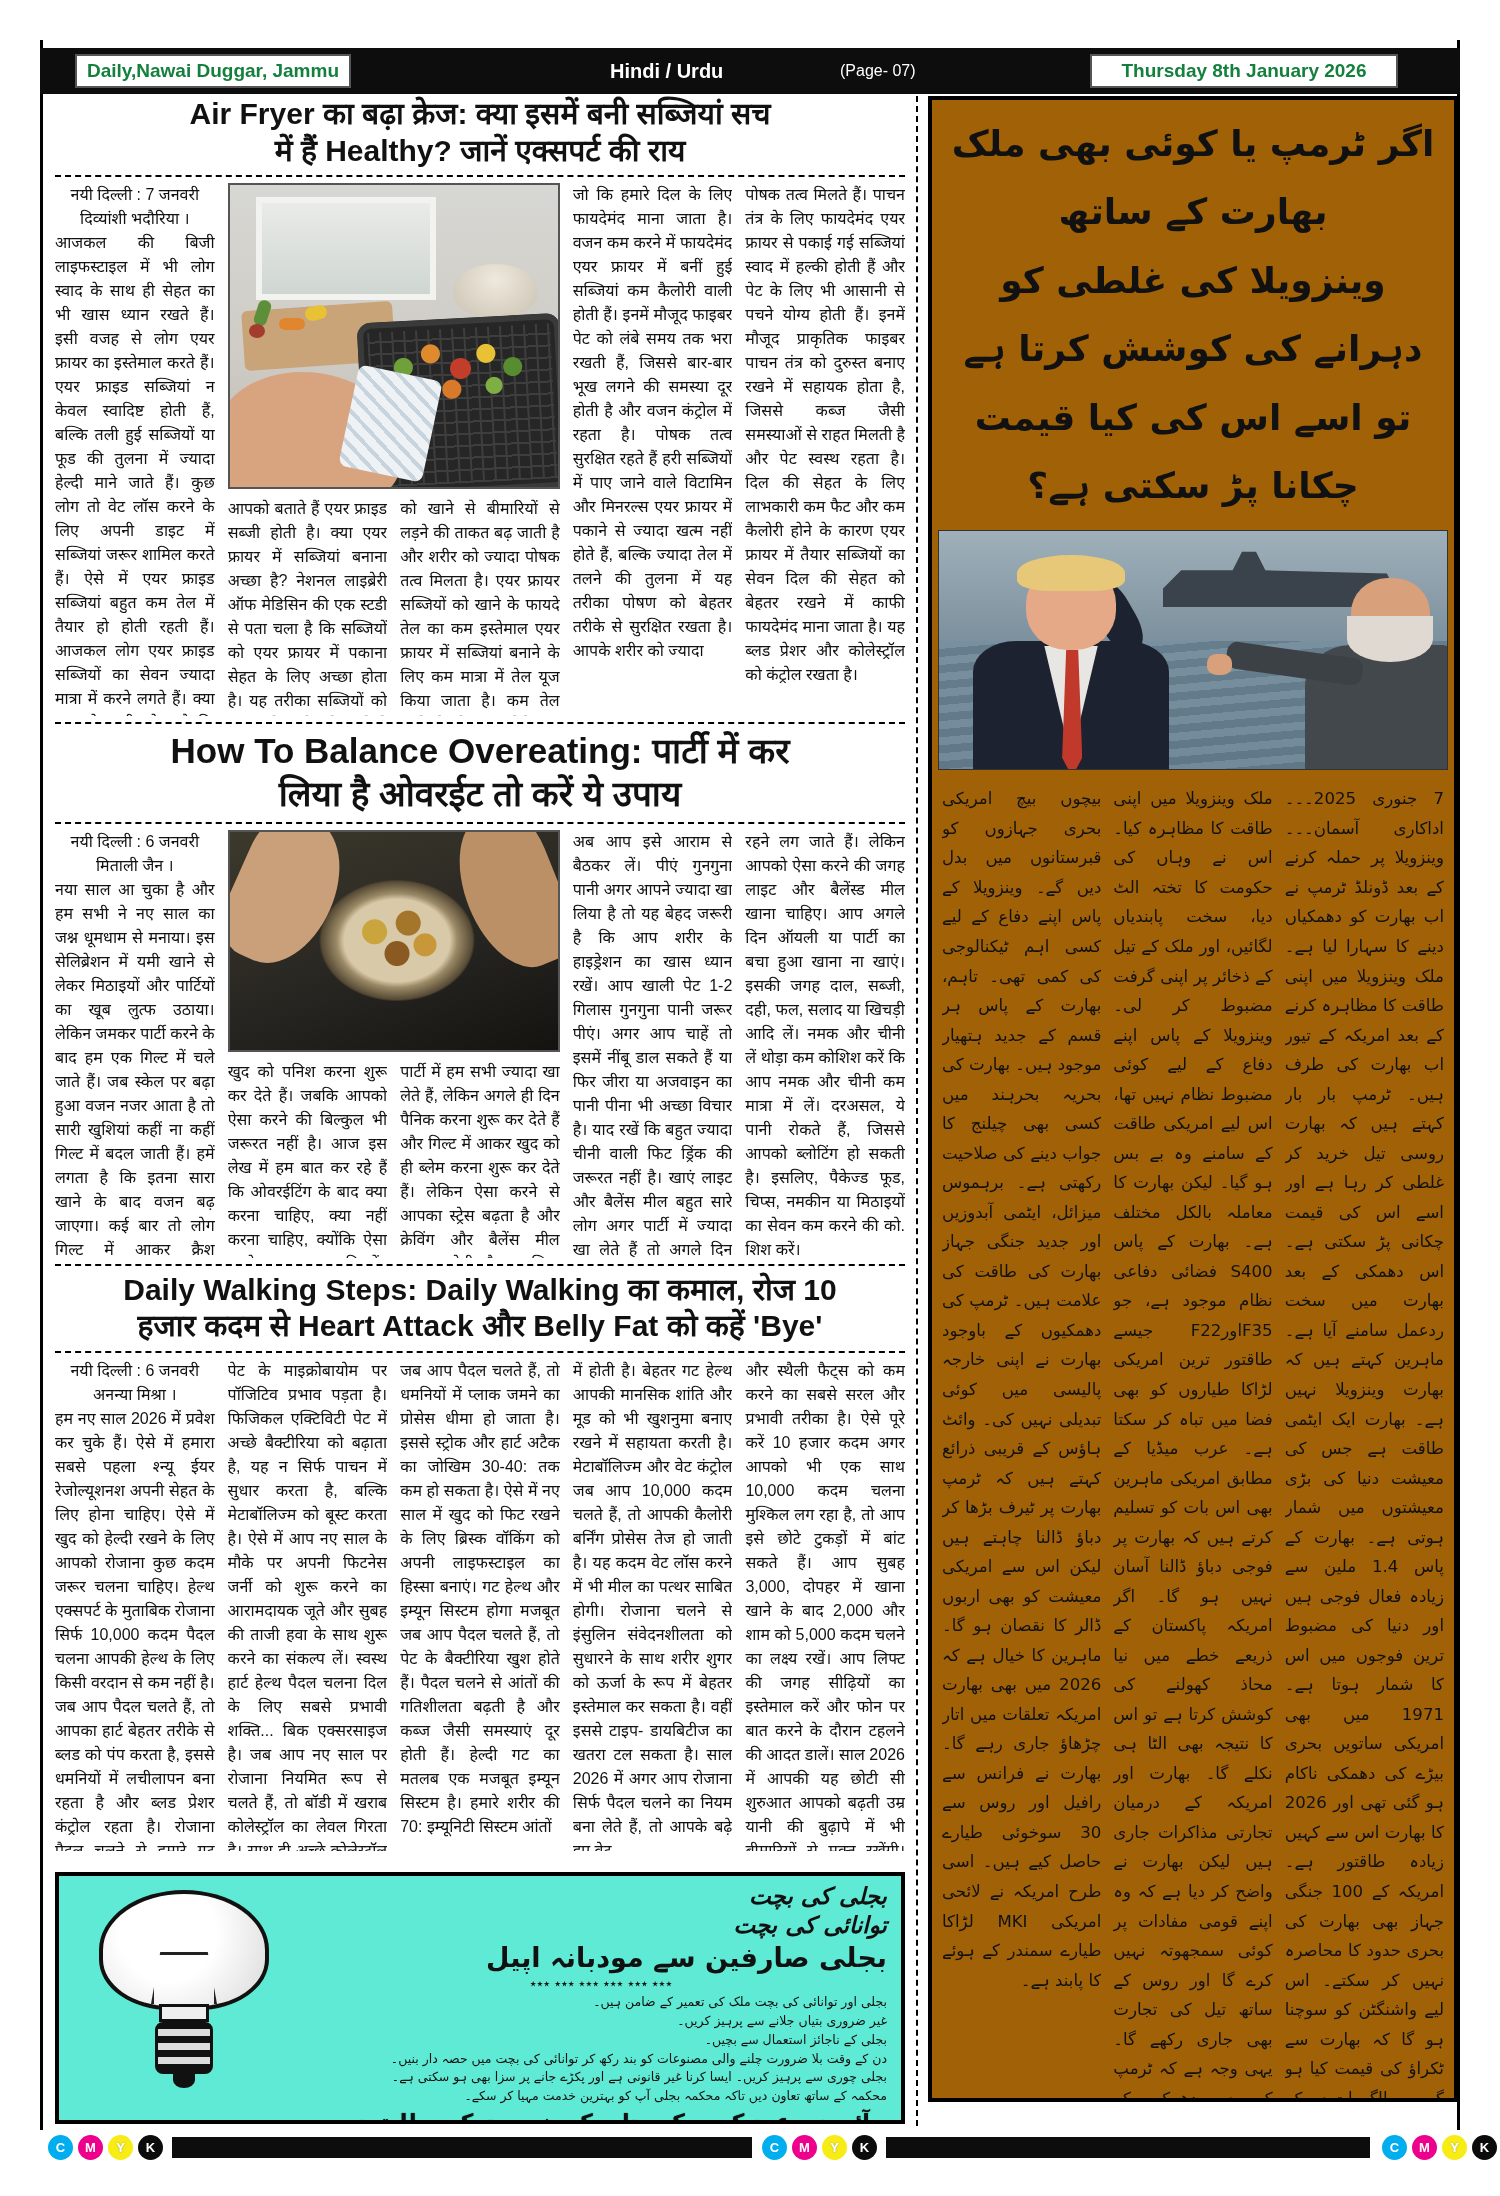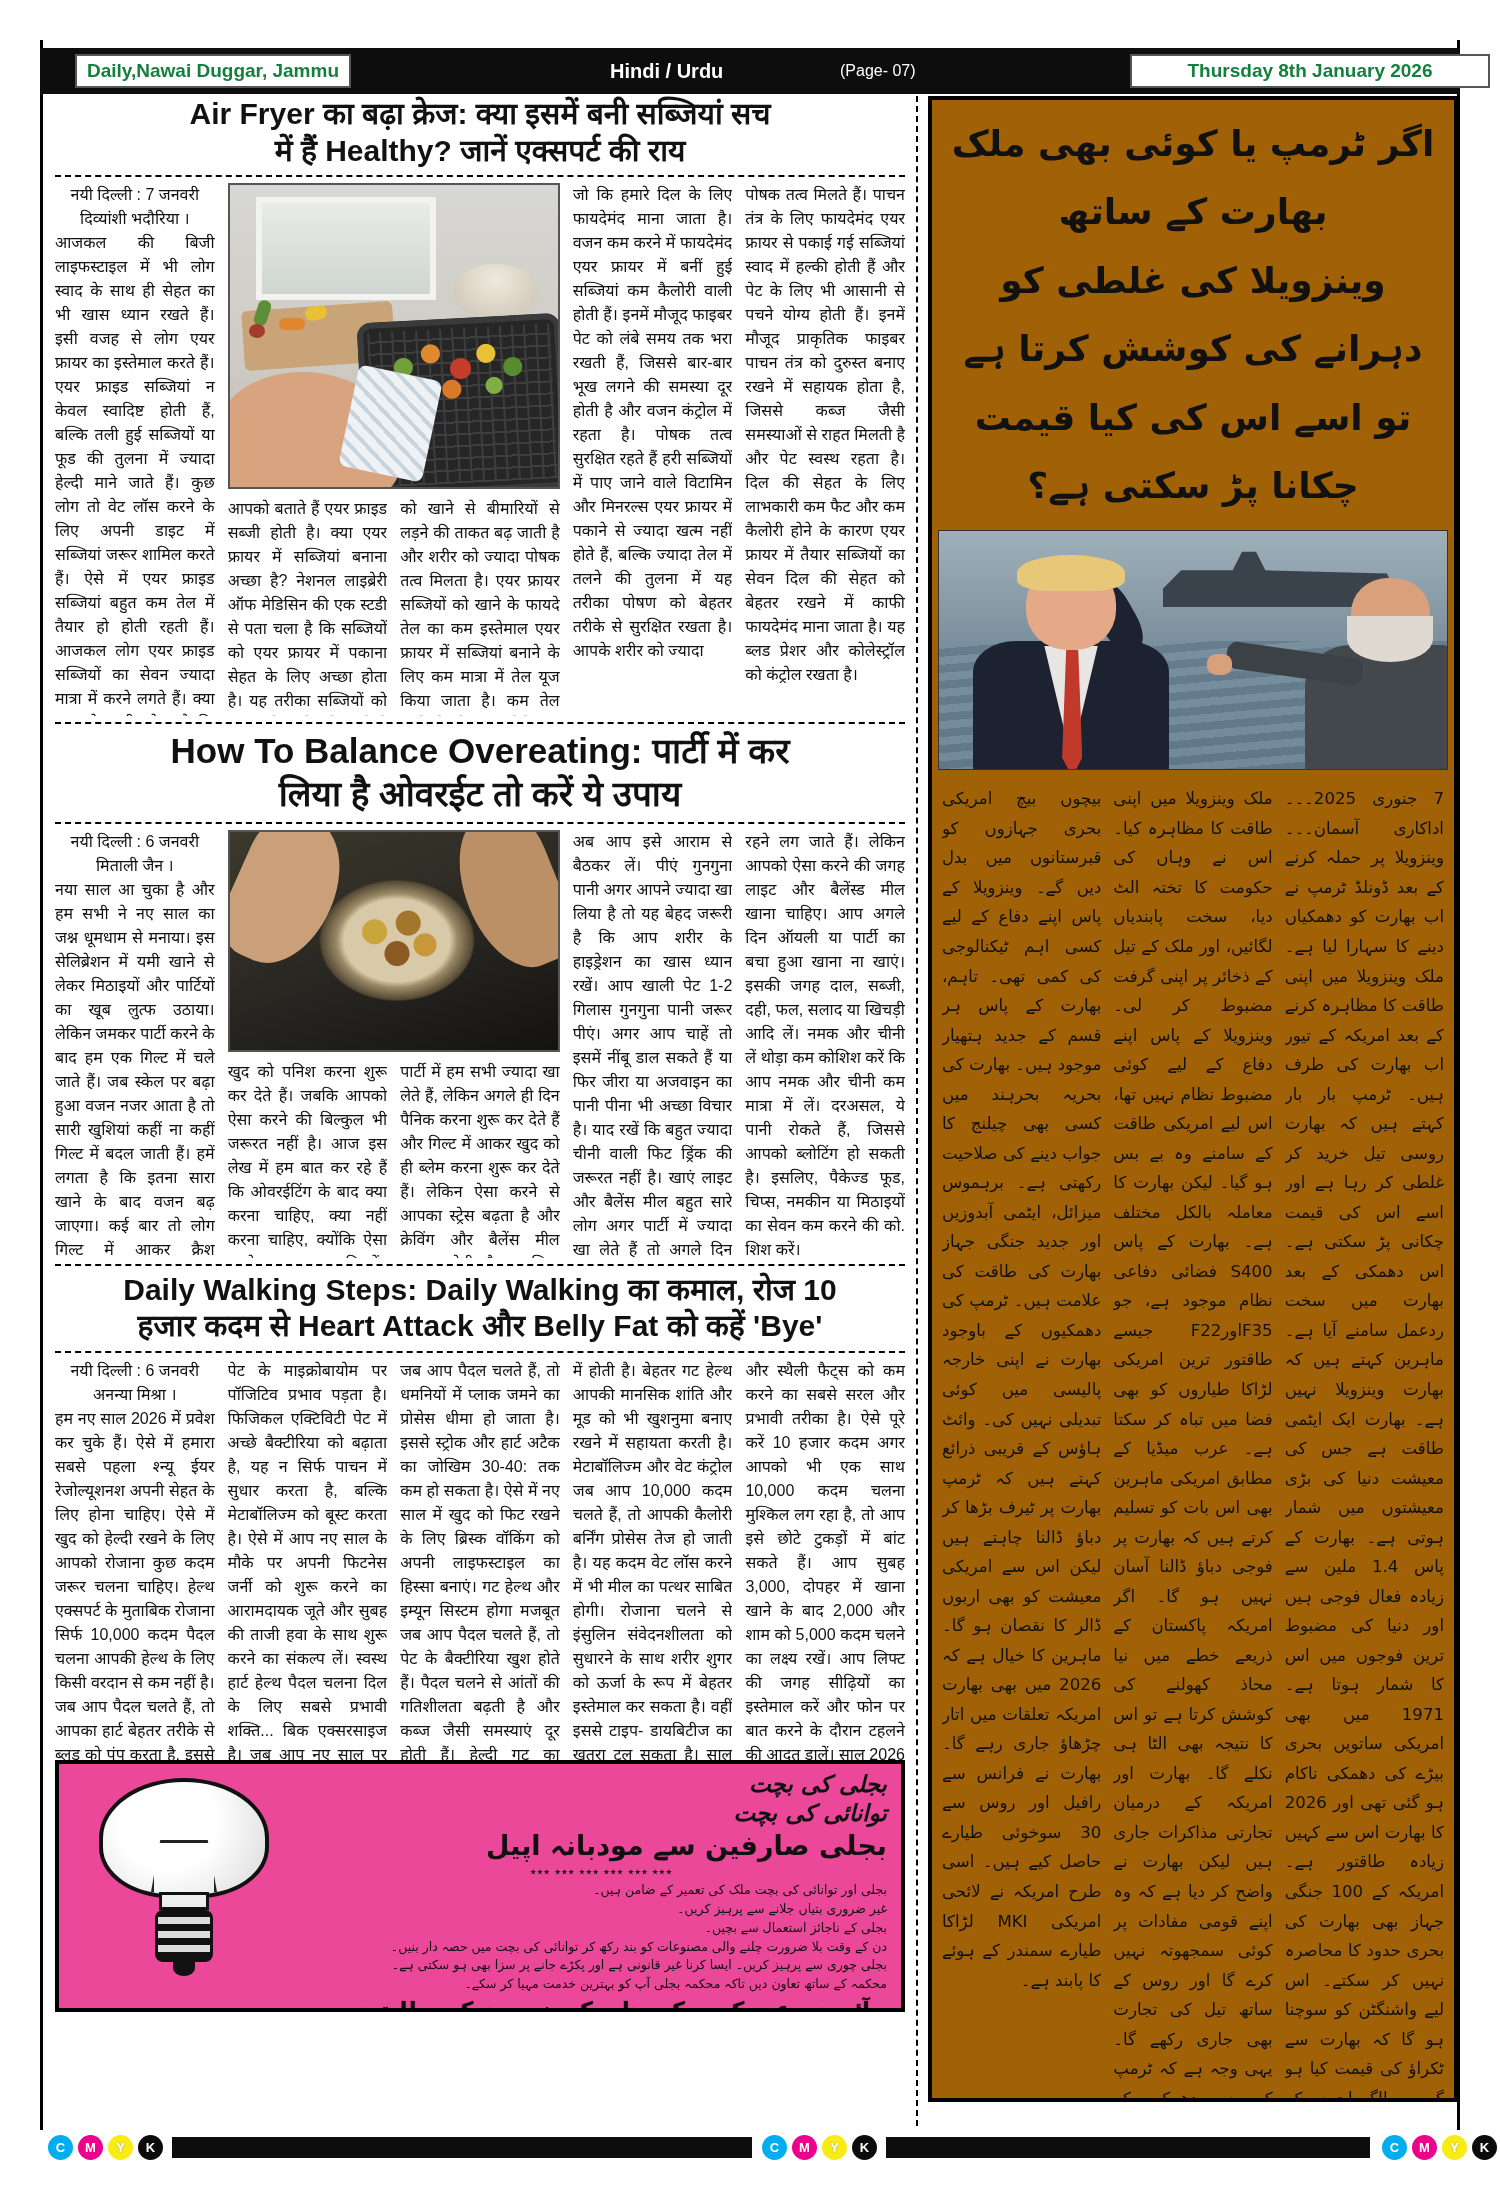--- a/index.html
+++ b/index.html
@@ -14,21 +14,21 @@
     position:absolute; left:40px; top:48px; width:1420px; height:46px;
     background:#0d0d0d; color:#fff; display:flex; align-items:center;
   }
   .mast-box {
     background:#fff; color:#15803d; font-weight:bold; font-size:19px;
     padding:4px 10px; border:2px solid #555; white-space:nowrap;
   }
   #mast-paper { margin-left:35px; }
   #mast-lang  { position:absolute; left:570px; font-weight:bold; font-size:20px; color:#fff; }
   #mast-page  { position:absolute; left:800px; font-weight:normal; font-size:16px; color:#fff; }
-  #mast-date  { position:absolute; left:1090px; width:360px; text-align:center; }
+  #mast-date  { position:absolute; left:1050px; width:308px; text-align:center; }
   
   #left-region { position:absolute; left:55px; top:96px; width:850px; }
   .headline { text-align:center; font-weight:bold; line-height:1.22; letter-spacing:0; }
   .h1a { font-size:30px; }
   .h2a { font-size:35px; }
   .h3a { font-size:30px; }
   .dashed { border-top:2.5px dashed #000; height:0; margin:6px 0; }
   .body5 { display:flex; gap:13px; overflow:hidden; }
   .col { flex:1 1 0; overflow:hidden; font-size:16px; line-height:1.5; text-align:justify; }
   .mid { flex:2.08 1 0; display:flex; flex-direction:column; overflow:hidden; }
@@ -86,21 +86,21 @@
   .tm-modi { position:absolute; right:-2%; top:18%; width:30%; height:88%; }
   .tm-modi .coat { position:absolute; right:0; top:34%; width:100%; height:66%; background:#43484d; border-radius:30% 10% 0 0; }
   .tm-modi .head { position:absolute; right:18%; top:2%; width:52%; height:36%; background:#d9a07c; border-radius:46%; }
   .tm-modi .beard { position:absolute; right:16%; top:20%; width:56%; height:22%; background:#dfd9d2; border-radius:0 0 50% 50%; }
   .tm-modi .point-arm { position:absolute; right:62%; top:36%; width:90%; height:13%; background:#3c4146; border-radius:10px; transform:rotate(8deg); }
   .tm-modi .hand { position:absolute; right:148%; top:38%; width:16%; height:10%; background:#d9a07c; border-radius:40%; }
   #urdu-body { display:flex; gap:12px; padding:8px 10px; height:1540px; overflow:hidden;
     font-size:16.6px; line-height:1.78; text-align:justify; }
   #urdu-body .ucol { flex:1 1 0; overflow:hidden; }
   
-  #ad-box { position:absolute; left:55px; top:1760px; width:850px; height:252px; border:4px solid #000; background:#ec4899; display:flex; overflow:hidden; }
+  #ad-box { position:absolute; left:55px; top:1872px; width:850px; height:252px; border:4px solid #000; background:#5eead4; display:flex; overflow:hidden; }
   #bulb-wrap { flex:0 0 250px; position:relative; }
   .bulb-glass { position:absolute; left:40px; top:14px; width:170px; height:120px; background:radial-gradient(circle at 40% 35%,#ffffff 0 40%,#ececec 70%,#d8d8d8 100%); border:4px solid #111; border-radius:50% 50% 42% 42%; }
   .bulb-fil { position:absolute; left:92px; top:76px; width:66px; height:52px; border:3px solid #222; border-bottom:0; clip-path:polygon(0 100%,14% 0,86% 0,100% 100%); background:transparent; }
   .bulb-neck { position:absolute; left:100px; top:128px; width:50px; height:18px; background:#eee; border:3px solid #111; }
   .bulb-base { position:absolute; left:96px; top:146px; width:58px; height:52px; background:repeating-linear-gradient(0deg,#111 0 7px,#dcdcdc 7px 14px); border:3px solid #111; border-radius:8px; }
   .bulb-tip { position:absolute; left:114px; top:196px; width:22px; height:16px; background:#111; border-radius:0 0 50% 50%; }
   #ad-text { flex:1 1 auto; padding:6px 14px 4px 6px; display:flex; flex-direction:column; }
   .ad-head { text-align:right; font-weight:bold; font-style:italic; font-size:23px; line-height:1.25; }
   .ad-appeal { text-align:right; font-weight:bold; font-size:27px; margin:2px 0; }
   .ad-line { text-align:right; font-size:12.5px; line-height:1.5; }

